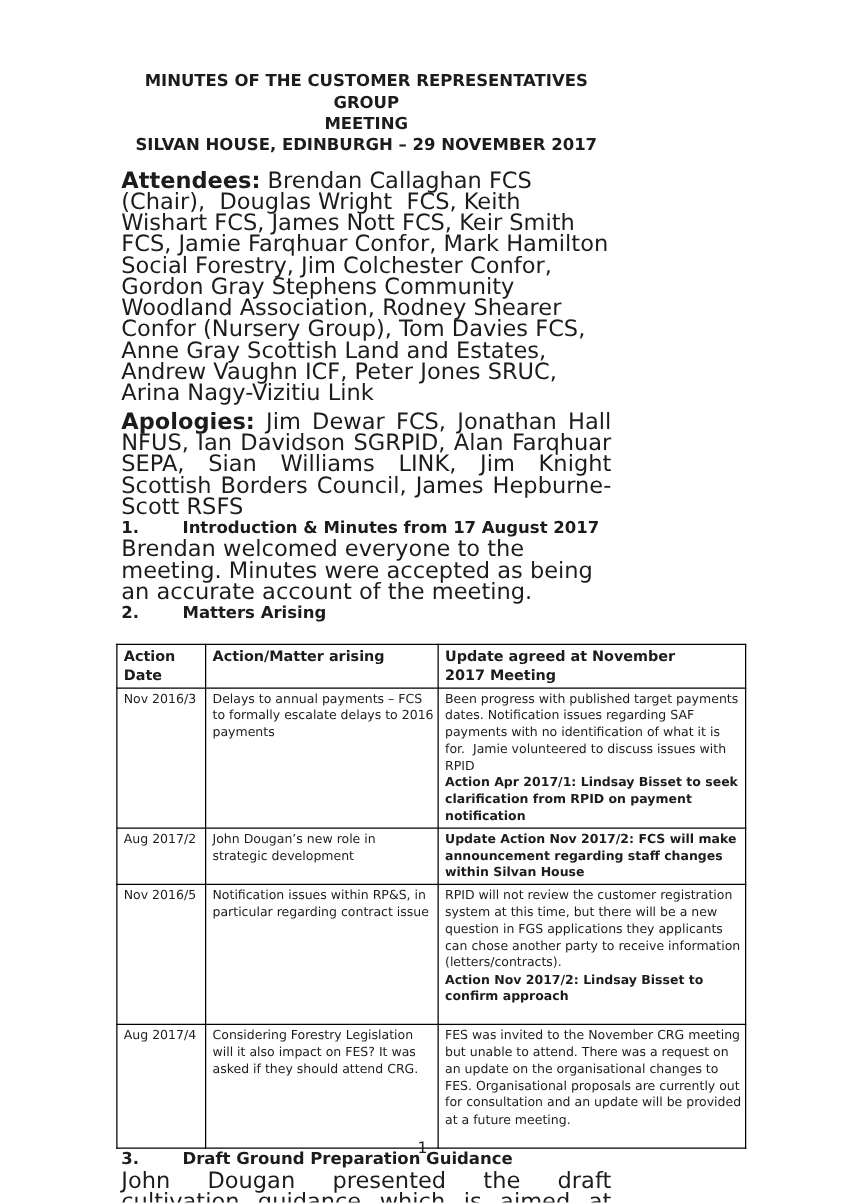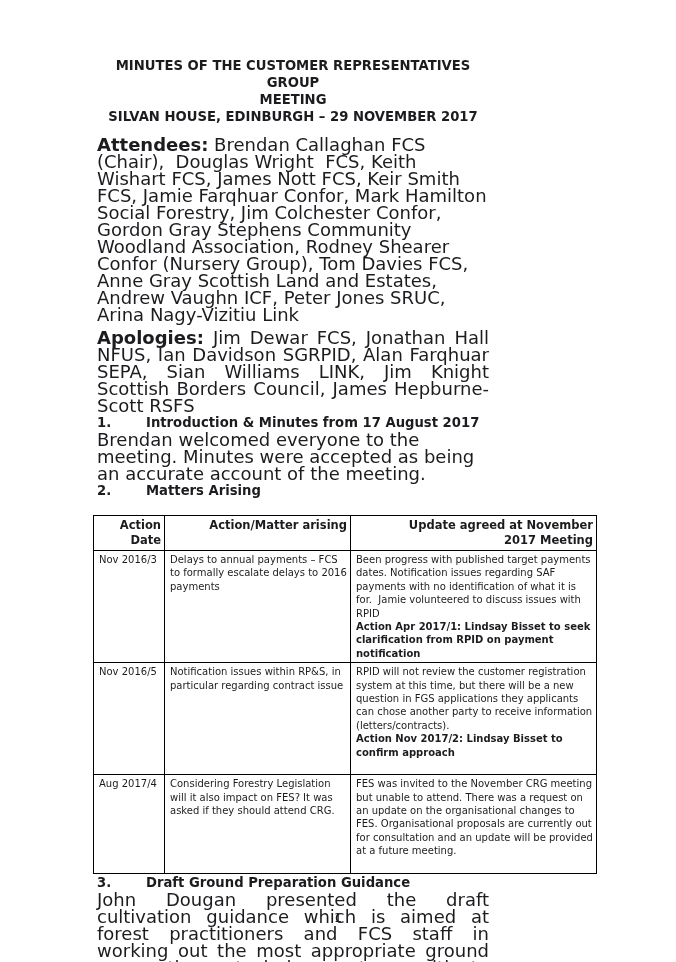--- a/index.html
+++ b/index.html
@@ -33,21 +33,21 @@
     width:503px;margin:16px 0 0 -4px;
   }
   table.matters col.c1{width:71px;}
   table.matters col.c2{width:186px;}
   table.matters col.c3{width:246px;}
   table.matters th,table.matters td{
     border:1.5px solid #000000;vertical-align:top;text-align:left;
     padding:2px 3px 2px 5px;
   }
   table.matters th{
-    font-size:11.5px;line-height:15px;font-weight:bold;text-align:right;
+    font-size:11.5px;line-height:15px;font-weight:bold;
   }
   table.matters td{
     font-size:10px;line-height:13.4px;
   }
   td .cell-action{font-weight:bold;white-space:pre-wrap;}
   td .cell-update{white-space:pre-wrap;}
   .row-header{height:34px;}
   .row-1{height:106px;}
   .row-2{height:45px;}
   .row-3{height:112px;margin-top:13px;}
@@ -104,20 +104,28 @@
     </thead>
     <tbody>
       <tr class="row-1">
         <td>Nov 2016/3</td>
         <td>Delays to annual payments – FCS to formally escalate delays to 2016 payments</td>
         <td>
           <div class="cell-update">Been progress with published target payments dates. Notification issues regarding SAF payments with no identification of what it is for.  Jamie volunteered to discuss issues with RPID</div>
           <div class="cell-action">Action Apr 2017/1: Lindsay Bisset to seek clarification from RPID on payment notification</div>
         </td>
       </tr>
+      <tr class="row-2">
+        <td>Aug 2017/2</td>
+        <td class="justify">John Dougan’s new role in strategic development</td>
+        <td>
+          <div class="cell-update"></div>
+          <div class="cell-action">Update Action Nov 2017/2: FCS will make announcement regarding staff changes within Silvan House</div>
+        </td>
+      </tr>
       <tr class="row-3">
         <td>Nov 2016/5</td>
         <td>Notification issues within RP&amp;S, in particular regarding contract issue</td>
         <td>
           <div class="cell-update">RPID will not review the customer registration system at this time, but there will be a new question in FGS applications they applicants can chose another party to receive information (letters/contracts).</div>
           <div class="cell-action">Action Nov 2017/2: Lindsay Bisset to confirm approach</div>
         </td>
       </tr>
       <tr class="row-4">
         <td>Aug 2017/4</td>

